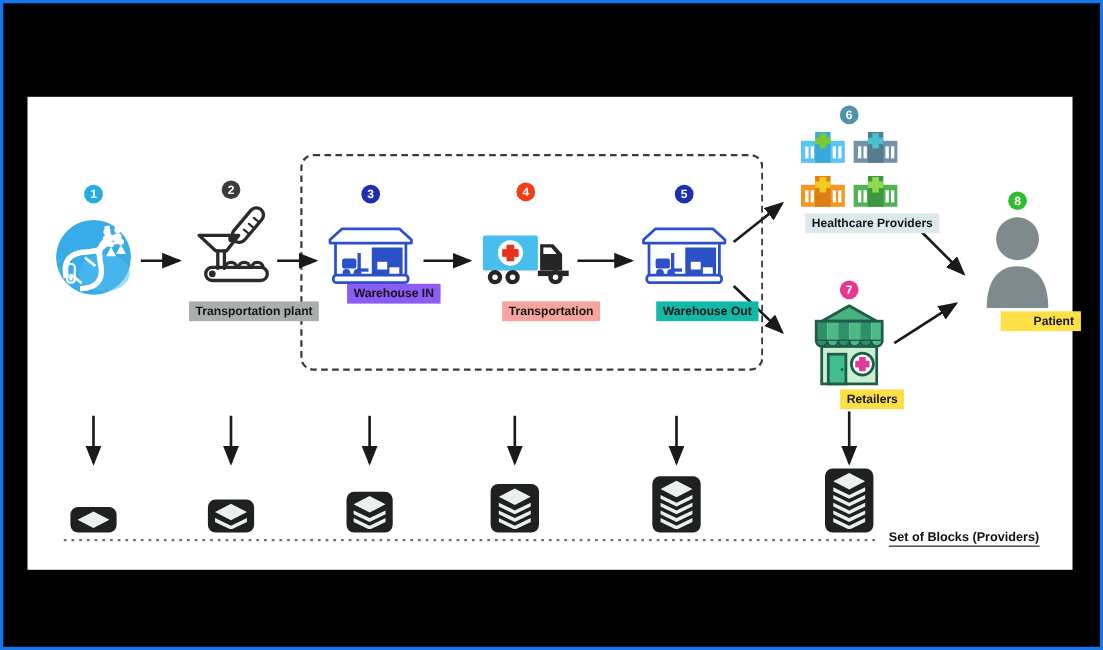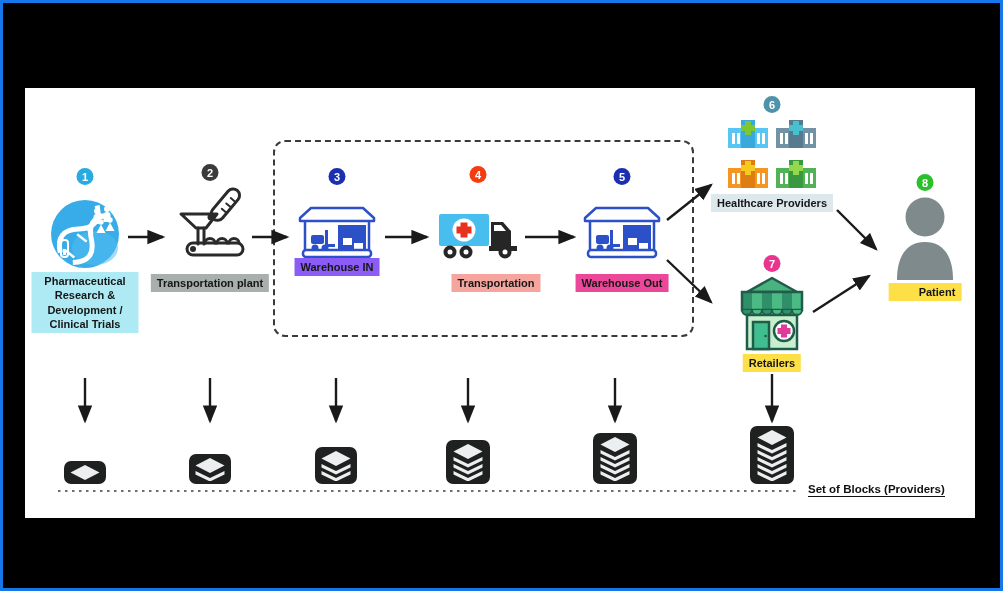--- a/index.html
+++ b/index.html
@@ -2,21 +2,21 @@
 <html><head>
 <meta charset="utf-8">
 <style>
   html,body{margin:0;padding:0;background:#000;}
   .frame{position:relative;width:1003px;height:591px;background:#000;border:3px solid #1677EB;box-sizing:border-box;overflow:hidden;
          font-family:"Liberation Sans",sans-serif;}
   .canvas{position:absolute;left:22px;top:85px;width:950px;height:430px;background:#fff;}
   .badge{position:absolute;width:17px;height:17px;border-radius:50%;color:#fff;font-size:11px;font-weight:bold;
          display:flex;align-items:center;justify-content:center;transform:translateX(-50%);}
   .slabel{position:absolute;transform:translateX(-50%);text-align:center;font-size:11px;font-weight:bold;color:#161616;
-          padding:2px 6px;line-height:1.3;white-space:nowrap;}
+          padding:2px 6px;line-height:1.3;white-space:nowrap;margin-left:21px;}
   .slabel.multiline{white-space:normal;width:95px;}
   .icon{position:absolute;}
   .dashed-zone{position:absolute;left:248px;top:52px;width:417px;height:193px;border:2px dashed #3a3a3a;border-radius:12px;}
   .overlay{position:absolute;left:0;top:0;width:950px;height:430px;pointer-events:none;}
   .block{position:absolute;background:#1f2020;border-radius:7px;display:flex;align-items:center;justify-content:center;
          transform:translateX(-50%);}
   .caption{position:absolute;font-size:11.5px;font-weight:bold;color:#111;border-bottom:1.5px solid #111;padding-bottom:1px;}
 </style>
 </head>
 <body>
@@ -68,21 +68,20 @@
       <circle cx="52" cy="24" r="2.7"></circle>
           <path d="M47.5,35 L52,26.5 L56.5,35 Z"></path>
       <circle cx="61" cy="22" r="2.7"></circle>
           <path d="M56.5,33 L61,24.5 L65.5,33 Z"></path>
     </g>
     <g stroke="#fff" fill="none" stroke-width="2">
       <rect x="12" y="42" width="7" height="17" rx="3"></rect>
     </g>
     <rect x="14" y="51" width="3" height="6" fill="#fff"></rect>
   </svg>
-  <div class="slabel multiline" style="left: 60px; top: 184px; background: rgb(174, 234, 244);">Pharmaceutical Research &amp; Development / Clinical Trials</div>
 
   <div class="badge" style="left: 185px; top: 76px; background: rgb(59, 59, 59);">2</div>
   <svg class="icon" style="left:146px;top:98px;" width="78" height="76" viewBox="0 0 78 76">
     <g stroke="#2a2a2a" stroke-width="3" fill="none" stroke-linejoin="round" stroke-linecap="round">
       <g transform="rotate(40 54 19)">
         <rect x="47.5" y="0" width="13" height="37" rx="6.5"></rect>
         <path d="M54,10 H60 M54,17 H60 M54,24 H60" stroke-width="2"></path>
       </g>
       <path d="M10,28 H46 L35,42 H25 Z"></path>
       <path d="M27,42 V58 M33,42 V58"></path>
@@ -127,41 +126,41 @@
       <circle cx="13" cy="44" r="6.5"></circle>
           <circle cx="29" cy="44" r="6.5"></circle>
           <circle cx="68" cy="44" r="6.5"></circle>
     </g>
     <g fill="#fff">
       <circle cx="13" cy="44" r="2.5"></circle>
           <circle cx="29" cy="44" r="2.5"></circle>
           <circle cx="68" cy="44" r="2.5"></circle>
     </g>
   </svg>
-  <div class="slabel" style="left: 471px; top: 186px; background: rgb(245, 164, 158);">Transportation</div>
+  <div class="slabel" style="left: 455px; top: 186px; background: rgb(245, 164, 158);">Transportation</div>
 
   <div class="badge" style="left: 597px; top: 80px; background: rgb(27, 47, 176);">5</div>
   <svg class="icon" style="left:558px;top:114px;" width="78" height="60" viewBox="0 0 78 60">
     <g stroke="#2B50C8" stroke-width="2.5" fill="#fff" stroke-linejoin="round">
       <path d="M2,16 L13,6 H65 L76,16 V19 H2 Z"></path>
       <path d="M7,19 V49 M71,19 V49" fill="none"></path>
       <rect x="40" y="23" width="28" height="26" fill="#2B50C8" stroke="none"></rect>
       <rect x="45" y="36" width="9" height="7" fill="#fff" stroke="none"></rect>
       <rect x="56" y="41" width="9" height="8" fill="#fff" stroke="none"></rect>
       <g fill="#2B50C8" stroke="none">
         <rect x="13" y="33" width="13" height="9" rx="2"></rect>
         <rect x="27" y="28" width="3" height="16"></rect>
         <rect x="27" y="42" width="10" height="3"></rect>
         <circle cx="17" cy="46" r="3.5"></circle>
             <circle cx="27" cy="46" r="3.5"></circle>
       </g>
       <rect x="5" y="48" width="68" height="7" rx="3"></rect>
     </g>
   </svg>
-  <div class="slabel" style="left: 597px; top: 186px; background: #ec4899;">Warehouse Out</div>
+  <div class="slabel" style="left: 597px; top: 186px; background: #14b8a6;">Warehouse Out</div>
 
   <div class="badge" style="left: 747px; top: 8px; background: rgb(78, 147, 169);">6</div>
   <svg class="icon" style="left:703px;top:28px;" width="88" height="74" viewBox="0 0 88 74">
     <g>
       <rect x="0" y="12" width="40" height="20" fill="#58C6F2"></rect>
           <rect x="13" y="4" width="14" height="28" fill="#39A9DC"></rect>
       <rect x="17" y="5" width="6" height="14" fill="#7DC832"></rect>
           <rect x="13" y="9" width="14" height="6" fill="#7DC832"></rect>
       <rect x="4" y="17" width="3" height="11" fill="#fff"></rect>
           <rect x="9" y="17" width="3" height="11" fill="#fff"></rect>

